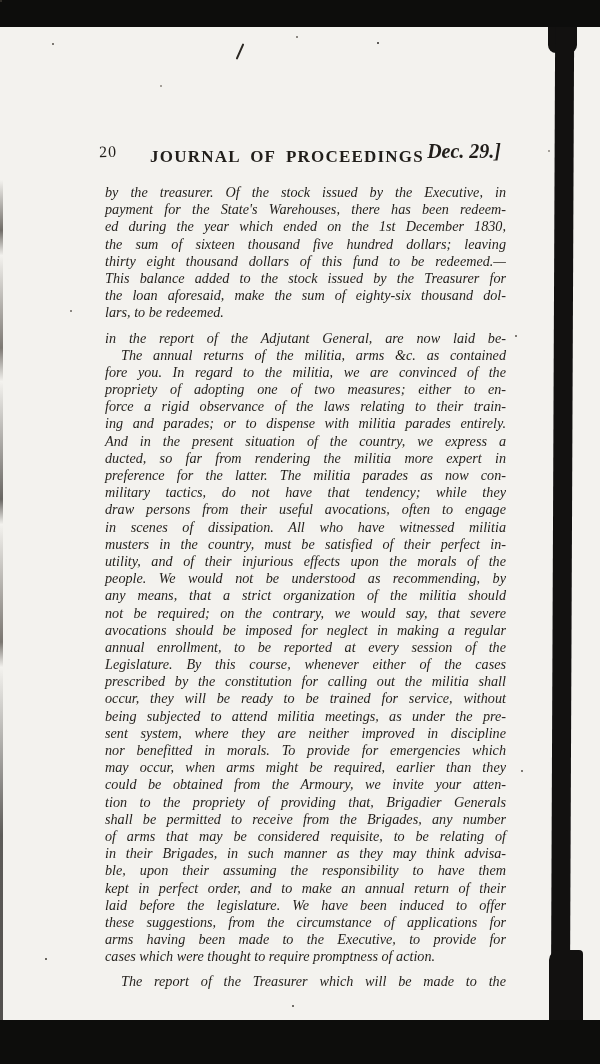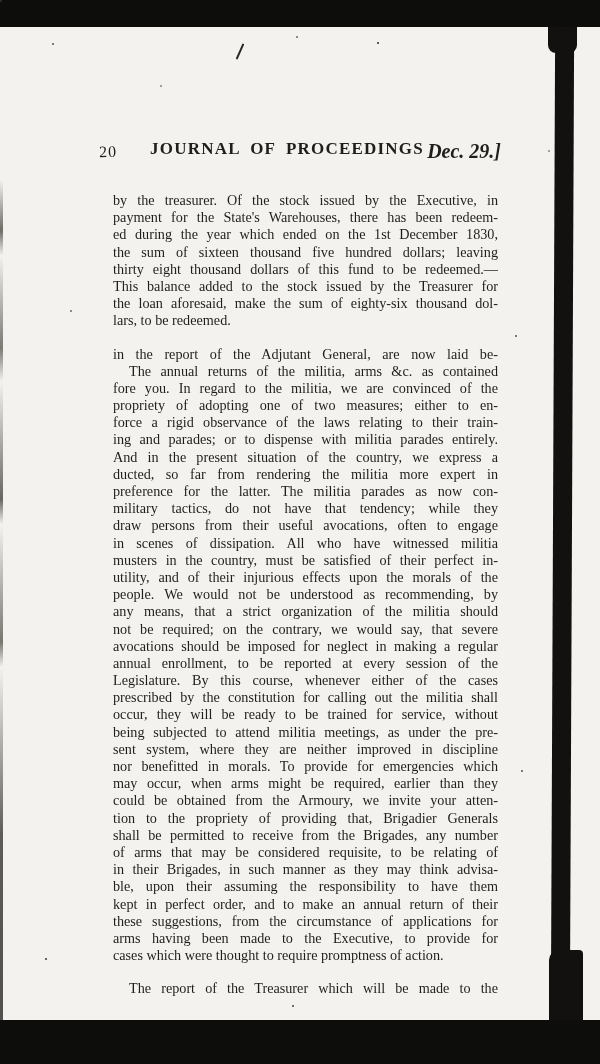--- a/index.html
+++ b/index.html
@@ -37,34 +37,34 @@
       #514c46 55%, #f3f2ee 58%, #2c2a27 78%, #1c1a18 100%);
     opacity:.75;
   }
   
   .header{position:absolute;left:0;top:112px;width:600px;height:26px;color:#211e1a;}
   .page-num{
     position:absolute;left:99px;top:4px;
     font-size:16px;letter-spacing:1px;transform:rotate(-2deg);
   }
   .header-title{
-    position:absolute;left:287px;top:0;transform:translateX(-50%);
+    position:absolute;left:287px;top:8px;transform:translateX(-50%);
     font-size:17px;font-weight:bold;letter-spacing:1.2px;word-spacing:5px;
     white-space:nowrap;
   }
   .header-date{
     position:absolute;right:99px;top:1px;
     font-size:20px;font-style:italic;font-weight:bold;white-space:nowrap;
   }
   
   .text-block{
     position:absolute;left:97px;top:149px;width:417px;
     color:#211e1a;font-size:14.2px;line-height:17.2px;
   }
-  .para{margin:16px;}
+  .para{margin:8px;font-style:italic;}
   .line{
     text-align:justify;text-align-last:justify;
     white-space:normal;height:17.2px;overflow:visible;
   }
   .line.end{text-align-last:left;}
   .line.indent{text-indent:16px;}
   
   .pen-mark{
     position:absolute;left:239px;top:43px;width:2px;height:17px;
     background:#2a2722;transform:rotate(24deg);border-radius:1px;
@@ -126,20 +126,21 @@
         <div class="line">sent system, where they are neither improved in discipline</div>
         <div class="line">nor benefitted in morals.  To provide for emergencies which</div>
         <div class="line">may occur, when arms might be required, earlier than they</div>
         <div class="line">could be obtained from the Armoury, we invite your atten-</div>
         <div class="line">tion to the propriety of providing that, Brigadier Generals</div>
         <div class="line">shall be permitted to receive from the Brigades, any number</div>
         <div class="line">of arms that may be considered requisite, to be relating of</div>
         <div class="line">in their Brigades, in such manner as they may think advisa-</div>
         <div class="line">ble, upon their assuming the responsibility to have them</div>
         <div class="line">kept in perfect order, and to make an annual return of their</div>
+        <div class="line">laid before the legislature.  We have been induced to offer</div>
         <div class="line">these suggestions, from the circumstance of applications for</div>
         <div class="line">arms having been made to the Executive, to provide for</div>
         <div class="line end">cases which were thought to require promptness of action.</div>
       </div>
       <div class="para">
         <div class="line indent">The report of the Treasurer which will be made to the</div>
       </div>
     </div>
 </div>
 

